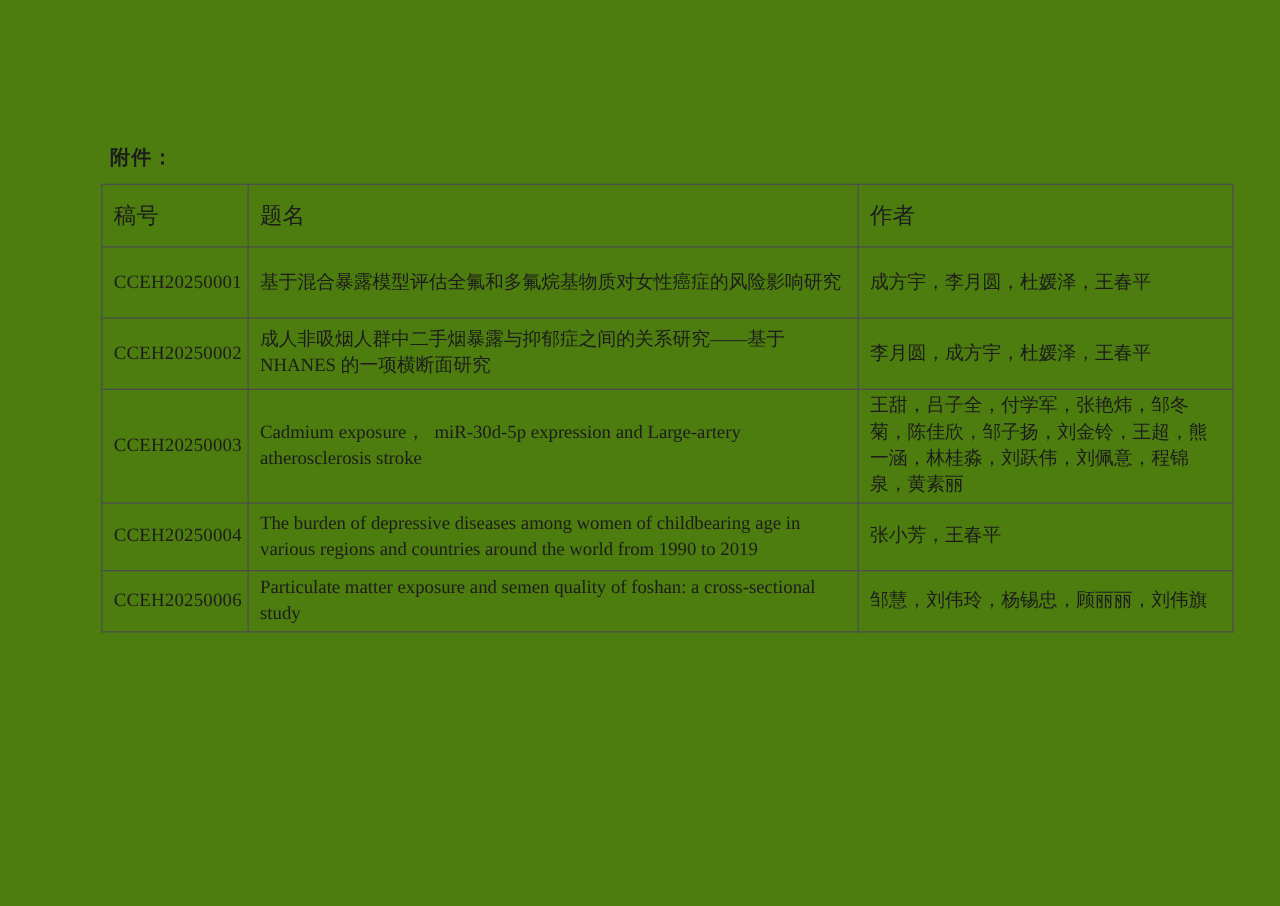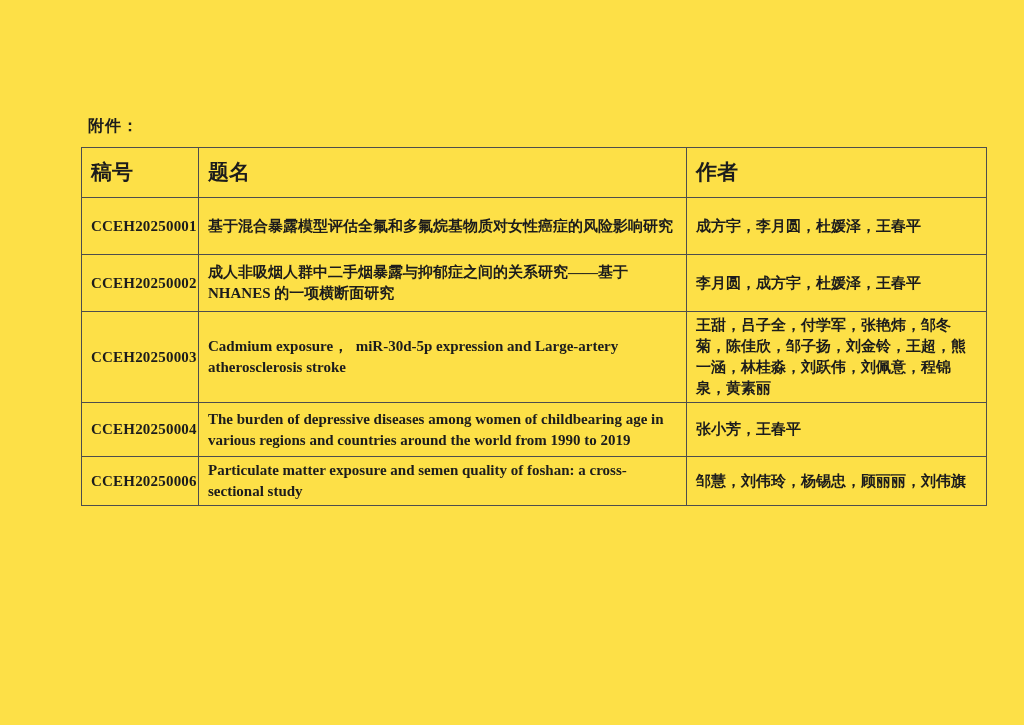--- a/index.html
+++ b/index.html
@@ -4,21 +4,21 @@
 <style>
   * { margin: 0; padding: 0; box-sizing: border-box; }
   html, body { background: #ffffff; }
   body {
     width: 1024px; height: 725px;
     font-family: "Liberation Serif", "DejaVu Serif", serif;
     color: #1c1c1c;
     position: relative;
     overflow: hidden;
   }
-  .page { position: absolute; inset: 0; background: #fde047; }
+  .page { position: absolute; inset: 0; background: #4d7c0f; }
 
   .doc-header { position: absolute; top: 116px; left: 0; width: 100%; height: 26px; }
   .attachment-label {
     position: absolute; left: 88px; top: 0;
     font-weight: bold; font-size: 16px; letter-spacing: 1px;
   }
   .doc-title {
     width: 100%; text-align: center;
     font-weight: bold; font-size: 17px; letter-spacing: 0.5px;
   }
@@ -33,24 +33,23 @@
   table.roster col.c-id { width: 117px; }
   table.roster col.c-title { width: 488px; }
   table.roster col.c-authors { width: 300px; }
 
   table.roster th, table.roster td {
     border: 1px solid #4d4d4d;
     vertical-align: middle;
     text-align: left;
     padding: 3px 8px 3px 9px;
     line-height: 1.4;
-    font-weight: bold;
   }
   table.roster thead tr { height: 50px; }
-  table.roster th { font-weight: bold; font-size: 21px; }
+  table.roster th { font-weight: normal; font-size: 18px; }
 
   table.roster tbody tr:nth-child(1) { height: 57px; }
   table.roster tbody tr:nth-child(2) { height: 57px; }
   table.roster tbody tr:nth-child(3) { height: 57px; }
   table.roster tbody tr:nth-child(4) { height: 54px; }
   table.roster tbody tr:nth-child(5) { height: 48px; }
   table.roster tbody tr:nth-child(6) { height: 50px; }
   table.roster tbody tr:nth-child(7) { height: 52px; }
 
   td.cell-id { padding-left: 7px; letter-spacing: 0.2px; }

